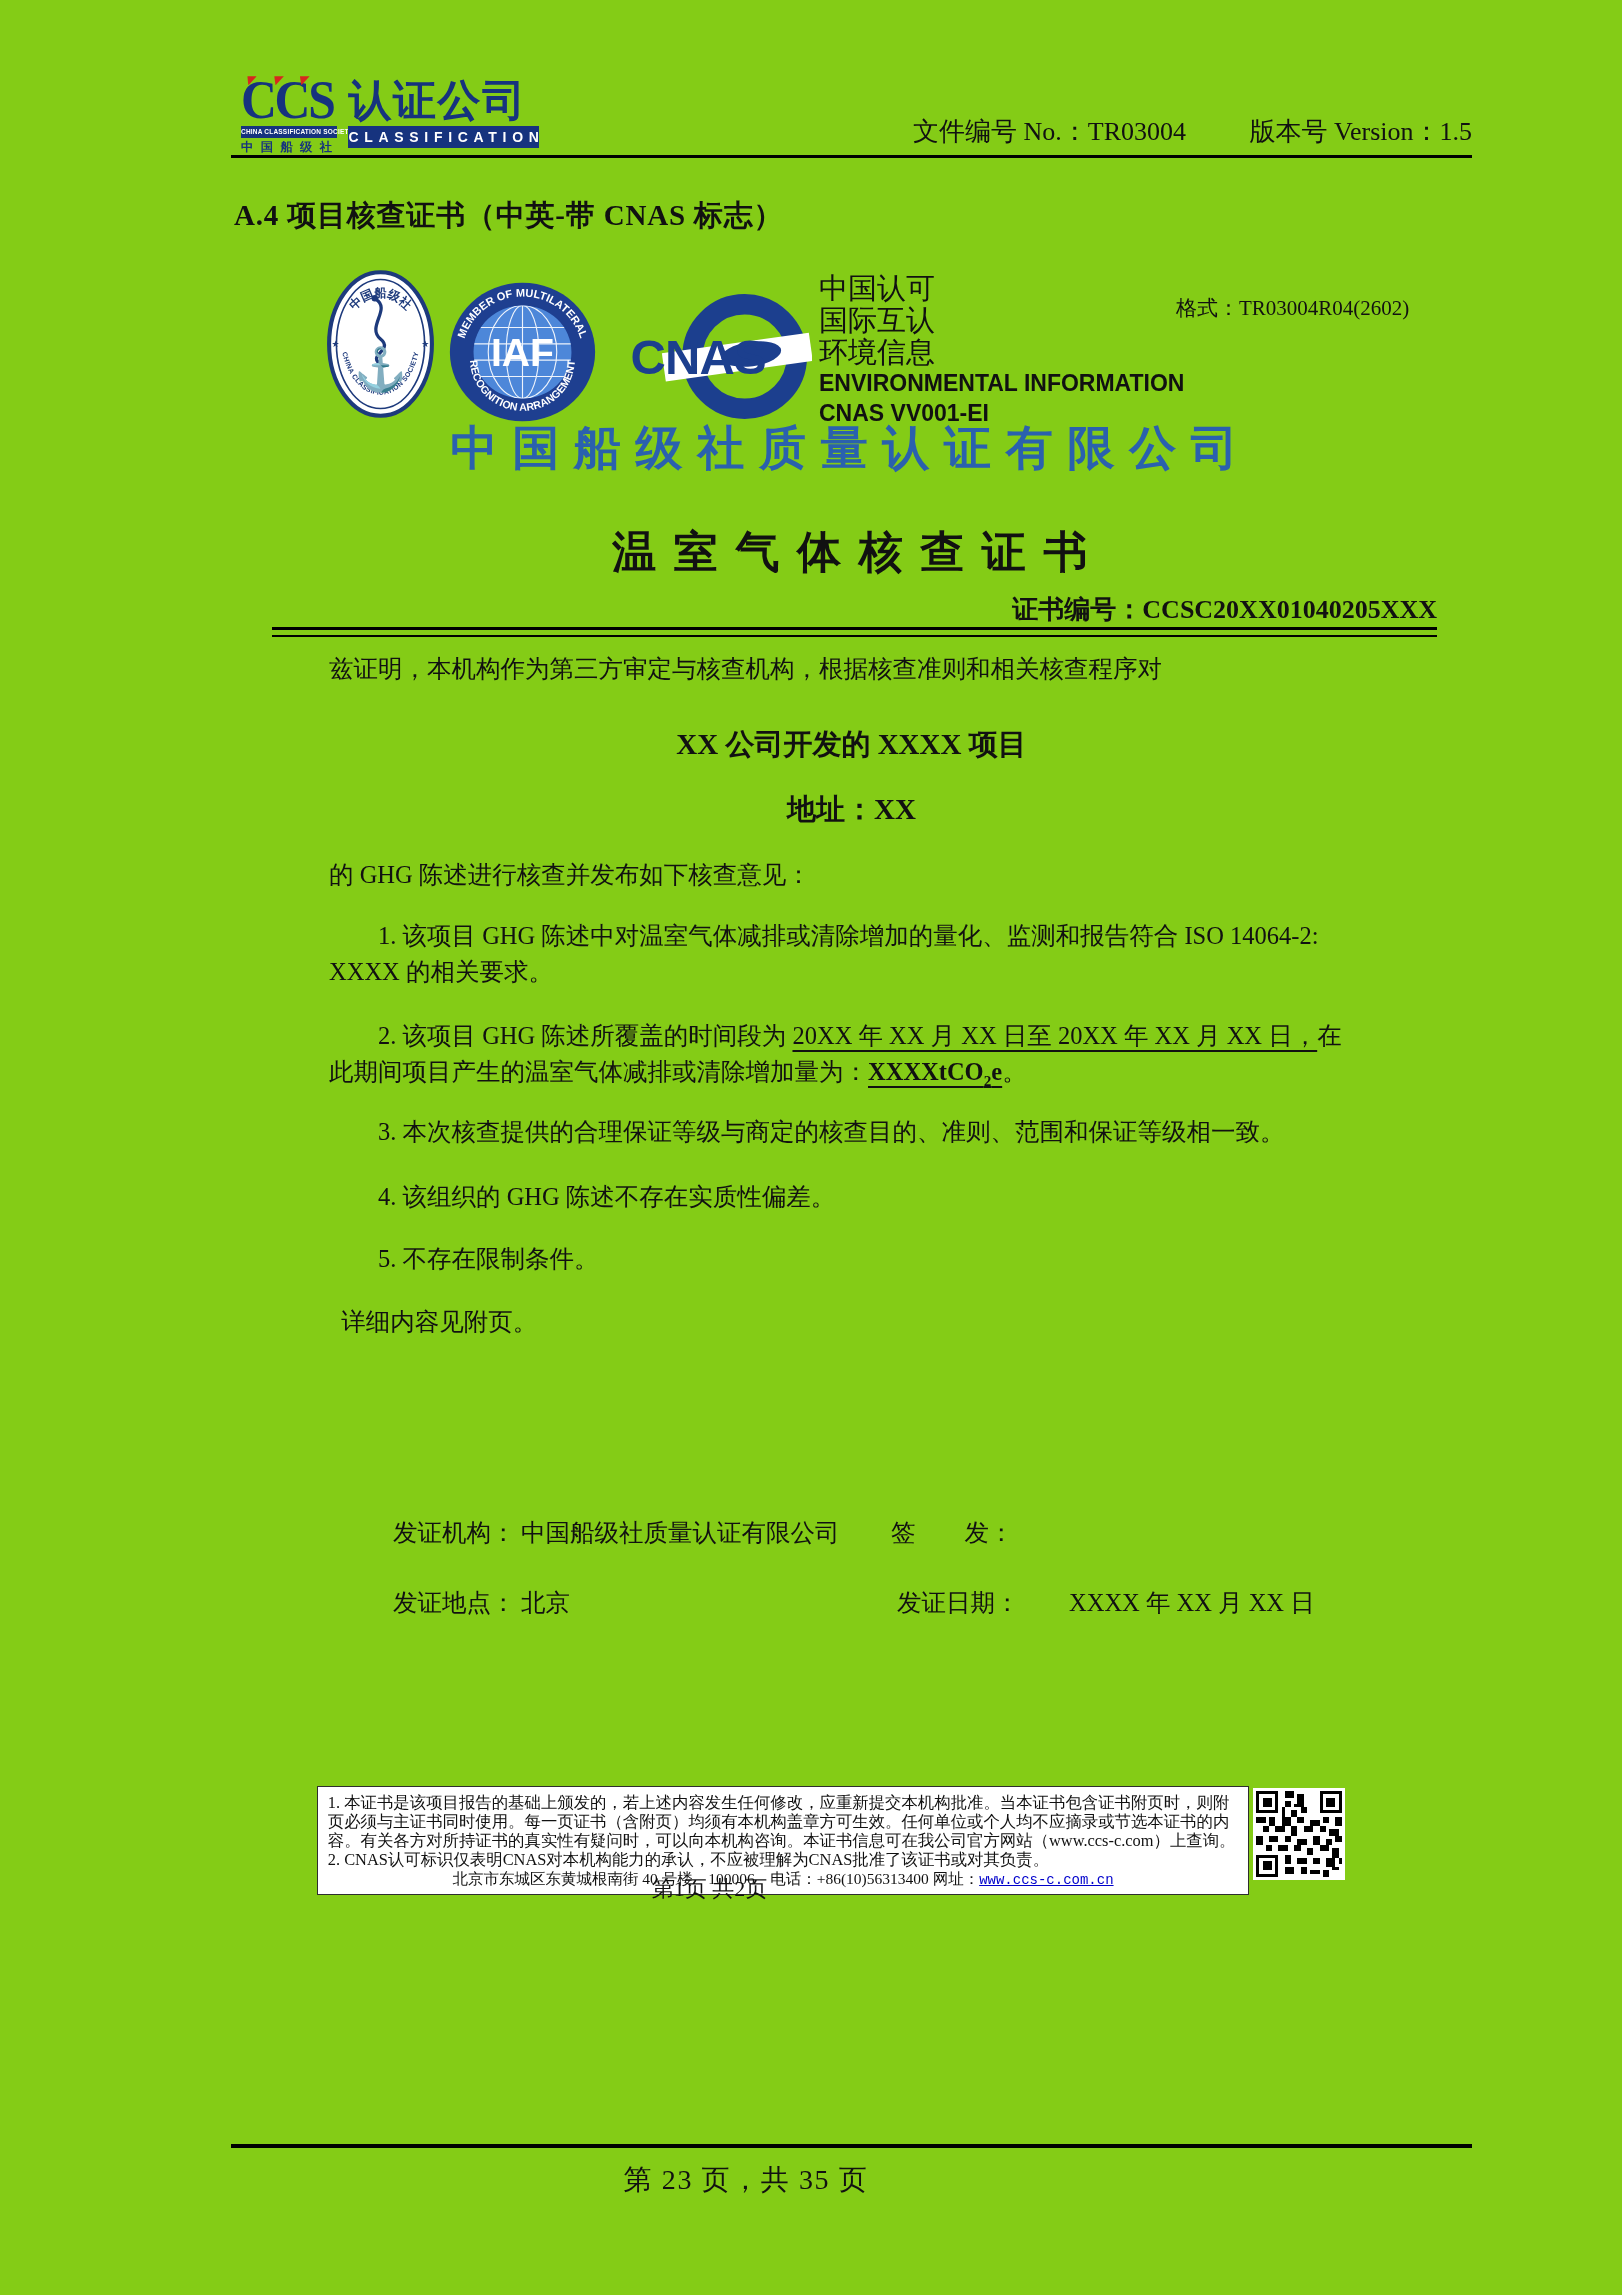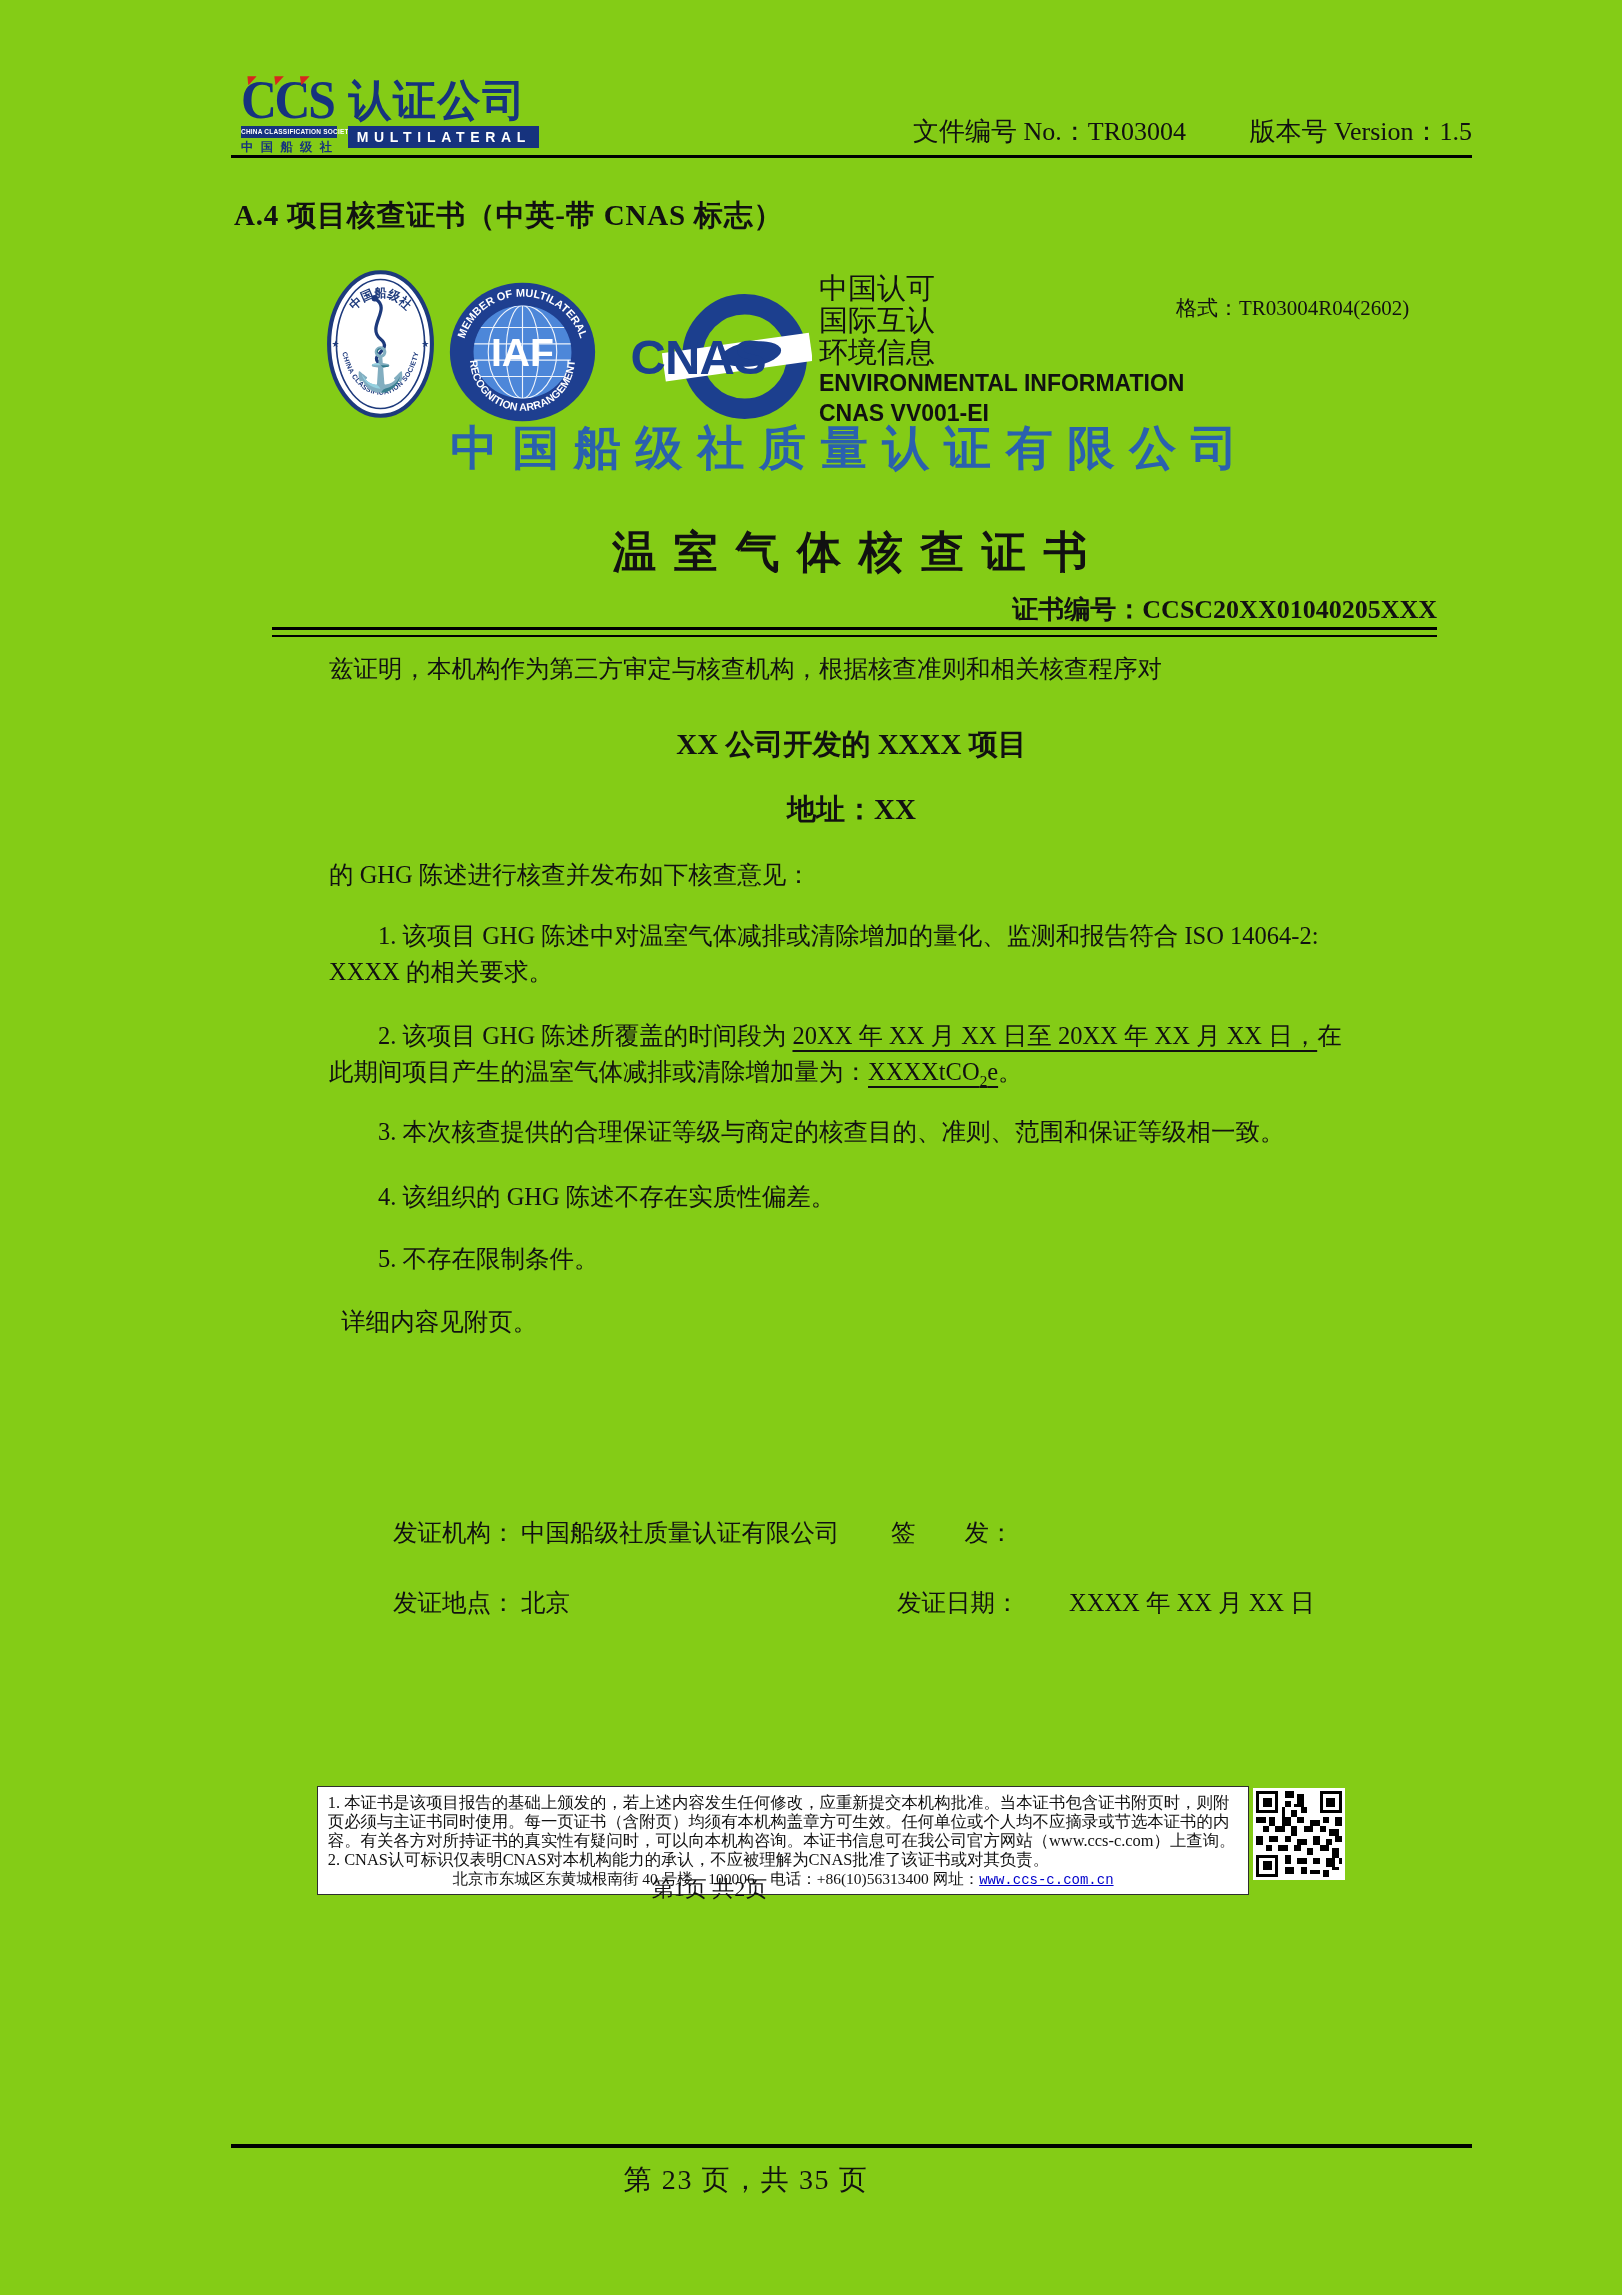--- a/index.html
+++ b/index.html
@@ -52,21 +52,21 @@
   .address{left:231px;top:790px;width:1241px;text-align:center;font-size:29px;font-weight:bold;}
   .opinion{top:857px;}
   .finding{text-indent:2em;}
   .f1{top:918px;}
   .f2{top:1018px;}
   .f3{top:1114px;}
   .f4{top:1179px;}
   .f5{top:1241px;}
   .detail{top:1304px;text-indent:.5em;}
   .u{text-decoration:underline;text-underline-offset:5.7px;}
-  .amt{font-weight:normal;margin-top:46px;}
+  .amt{font-weight:bold;margin-top:46px;}
   sub{font-size:.62em;}
 
   
   .sig-row{left:231px;width:1241px;font-size:24.5px;white-space:nowrap;height:33px;}
   .r1{top:1516px;}
   .r2{top:1586px;}
   .sig-row span{position:absolute;top:0;}
   .p-issuer-label{left:162px;}
   .p-issuer-value{left:290px;}
   .p-sign-label{left:660px;}
@@ -99,21 +99,21 @@
         <i class="ccs-accent a1"></i>
         <i class="ccs-accent a2"></i>
         <i class="ccs-accent a3"></i>
         <span>CCS</span>
       </div>
       <div class="ccs-band">CHINA CLASSIFICATION SOCIETY</div>
       <div class="ccs-cn">中国船级社</div>
     </div>
     <div class="ccs-right">
       <div class="logo-cert-cn">认证公司</div>
-      <div class="logo-cert-band">MULTILATERAL</div>
+      <div class="logo-cert-band">CLASSIFICATION</div>
     </div>
   </div>
   <div class="abs doc-meta">
     <span>文件编号 No.：TR03004</span>
     <span>版本号 Version：1.5</span>
   </div>
   <div class="abs header-rule"></div>
 
   <div class="abs section-title">A.4 项目核查证书（中英-带 CNAS 标志）</div>
 

